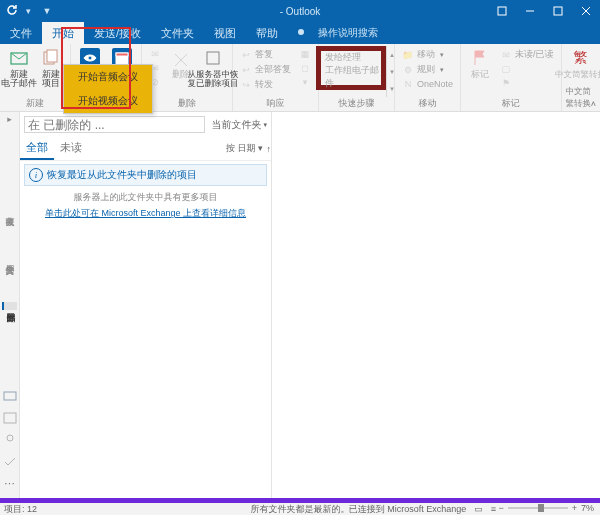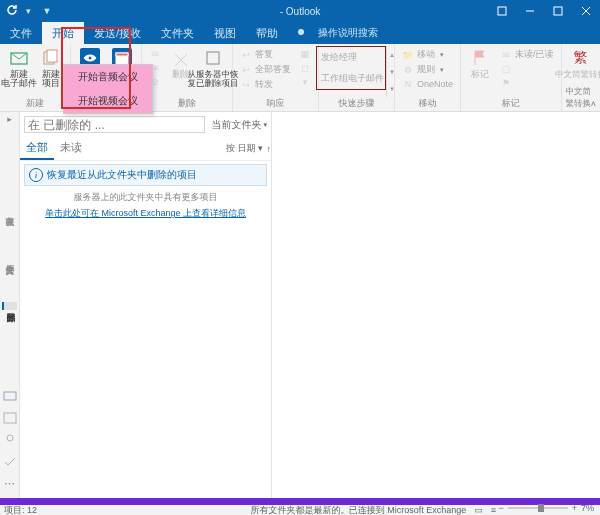--- a/index.html
+++ b/index.html
@@ -36,29 +36,29 @@
 
 .blue-tile { background: #0a64ad; border-radius: 2px; color: #fff; }
 .blue-tile svg { stroke: #fff; fill: #fff; }
 
 .small-stack { display: flex; flex-direction: column; gap: 0; justify-content: flex-start; padding-top: 1px; }
 .small-btn { display: flex; align-items: center; gap: 3px; font-size: 9px; color: #a8a8a8; padding: 1px 3px; cursor: pointer; white-space: nowrap; }
 .small-btn .sic { width: 12px; height: 12px; display: flex; align-items: center; justify-content: center; opacity: .4; }
 .small-drop { font-size: 7px; color: #888; margin-left: 2px; }
 
 .quicksteps { width: 76px; }
-.qs-box { border: 1px solid #7f1d1d; width: 70px; height: 44px; display: flex; flex-direction: column; font-size: 9px; color: #aaa; }
+.qs-box { border: 5px solid #7f1d1d; width: 70px; height: 44px; display: flex; flex-direction: column; font-size: 9px; color: #aaa; }
 .qs-row { flex: 1; display: flex; align-items: center; padding-left: 4px; }
 .qs-side { border-left: 1px solid #d8d8d8; width: 11px; display: flex; flex-direction: column; }
 .qs-side div { flex: 1; display: flex; align-items: center; justify-content: center; font-size: 7px; color: #999; }
 
 .collapse-btn { position: absolute; right: 4px; bottom: 2px; font-size: 9px; color: #777; }
 
 
-.popup { position: absolute; top: 64px; left: 63px; background: #f9a8d4; border: 1px solid #c9c9c9; box-shadow: 2px 2px 4px rgba(0,0,0,.15); z-index: 50; font-size: 10px; }
+.popup { position: absolute; top: 64px; left: 63px; background: #eab308; border: 1px solid #c9c9c9; box-shadow: 2px 2px 4px rgba(0,0,0,.15); z-index: 50; font-size: 10px; }
 .popup-item { padding: 5px 14px; white-space: nowrap; cursor: pointer; color: #333; }
 .redbox { position: absolute; top: 27px; left: 61px; width: 70px; height: 82px; border: 2px solid #d82a2a; z-index: 60; pointer-events: none; }
 
 
 .content { display: flex; height: 386px; }
 .railbar { width: 20px; background: #f3f3f3; border-right: 1px solid #e3e3e3; display: flex; flex-direction: column; }
 .rail-split { flex: 1; display: flex; flex-direction: column; justify-content: center; align-items: center; gap: 40px; }
 .rail-txt { writing-mode: vertical-rl; font-size: 9px; color: #888; padding: 4px 0; }
 .rail-sel { background: #e1e1e1; color: #333; border-left: 2px solid #0a64ad; }
 .rail-bottom { display: flex; flex-direction: column; gap: 8px; padding-bottom: 8px; align-items: center; }
@@ -75,21 +75,21 @@
 .ml-info { margin: 3px 4px; border: 1px solid #c9dff0; background: #eef6fc; padding: 3px 4px; display: flex; align-items: center; gap: 4px; font-size: 10px; color: #0a64ad; }
 .ml-info .ii { width: 14px; height: 14px; border: 1px solid #0a64ad; border-radius: 50%; display: flex; align-items: center; justify-content: center; font-size: 9px; font-style: italic; font-family: Georgia, serif; }
 .ml-srvnote { font-size: 9px; color: #888; text-align: center; padding: 2px 4px; }
 .ml-link { font-size: 9px; color: #0a64ad; text-align: center; padding: 1px 4px; text-decoration: underline; cursor: pointer; }
 
 .reading { flex: 1; background: #fff; position: relative; }
 .zoom { position: absolute; right: 6px; bottom: 2px; font-size: 9px; color: #666; display: flex; align-items: center; gap: 4px; }
 .zoom-bar { width: 60px; height: 2px; background: #ccc; position: relative; }
 .zoom-bar::after { content: ""; position: absolute; left: 50%; top: -3px; width: 6px; height: 8px; background: #888; }
 
-.status { height: 17px; background: #f3f3f3; border-top: 7px solid #6d28d9; display: flex; align-items: center; font-size: 9px; color: #666; padding: 0 4px; }
+.status { height: 17px; background: #f3f3f3; border-top: 5px solid #6d28d9; display: flex; align-items: center; font-size: 9px; color: #666; padding: 0 4px; }
 .status .mid { position: absolute; left: 50%; transform: translateX(-50%); }
 .status .right { margin-left: auto; display: flex; align-items: center; gap: 8px; padding-right: 100px; }
 </style>
 </head>
 <body>
 
 <div class="titlebar">
   <div class="title-left">
     <span class="refresh-icon">
       <svg viewBox="0 0 12 12">

